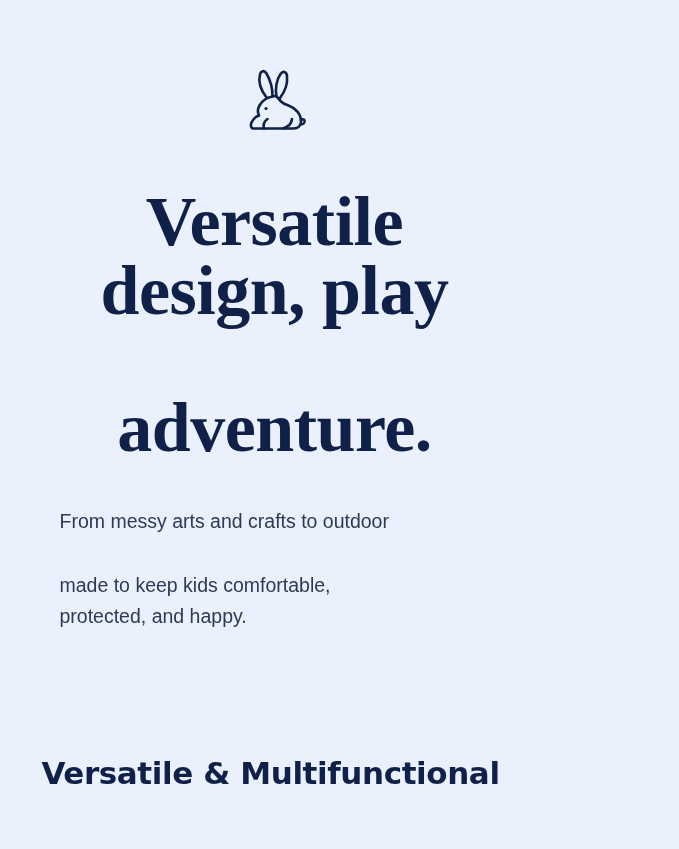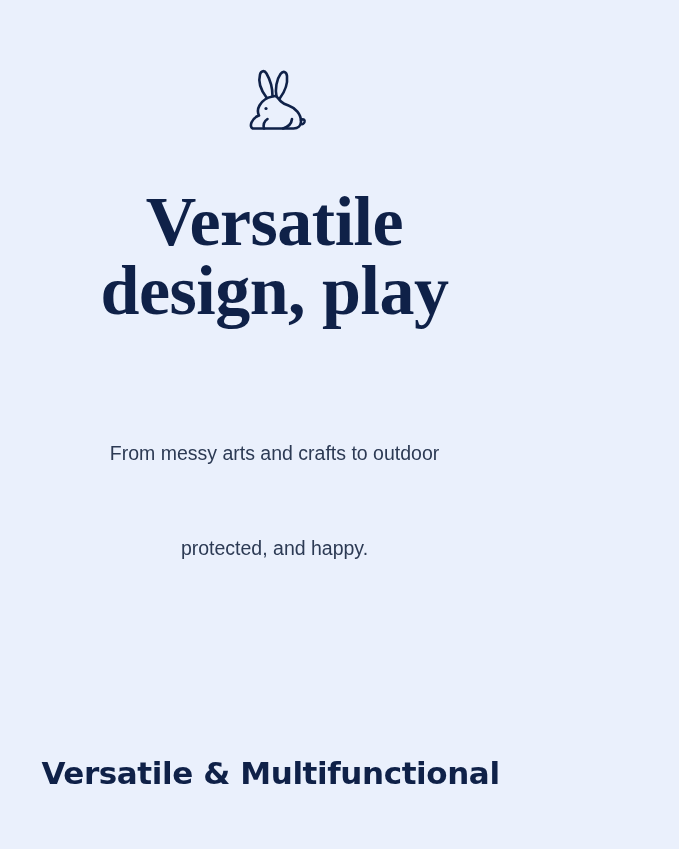--- a/index.html
+++ b/index.html
@@ -41,21 +41,21 @@
     font-family: "Liberation Serif", serif;
     font-weight: 700;
     font-size: 70px;
     line-height: 0.98;
     letter-spacing: -0.5px;
     color: #0f2148;
   }
   .subcopy {
     margin-top: 44px;
     width: 430px;
-    text-align: center;
+    text-align: left;
     font-family: "Liberation Sans", sans-serif;
     font-size: 19.5px;
     line-height: 1.62;
     color: #2c3a54;
   }
   .footer-title {
     position: absolute;
     left: 0;
     right: 8px;
     bottom: 56px;
@@ -100,26 +100,27 @@
           <path d="M65 55 C67.5 53.5 69 55 68.5 57 C68 58.8 66.3 59.5 65 58.8"></path>
         </g>
       </svg>
     </span>
   </div>
 
   <div class="headline">
     <span class="line">Versatile</span><br>
     <span class="line">design, play</span><br>
     <br>
+    <span class="line">adventure.</span>
   </div>
 
   <div class="subcopy">
     <span>From messy arts and crafts to outdoor</span><br>
     <br>
-    <br>
+    <span>made to keep kids comfortable,</span><br>
     <span>protected, and happy.</span>
   </div>
 
   <div class="footer-title">
     <span class="line">Versatile &amp; Multifunctional</span>
   </div>
 
 </div>
 
 </body></html>

